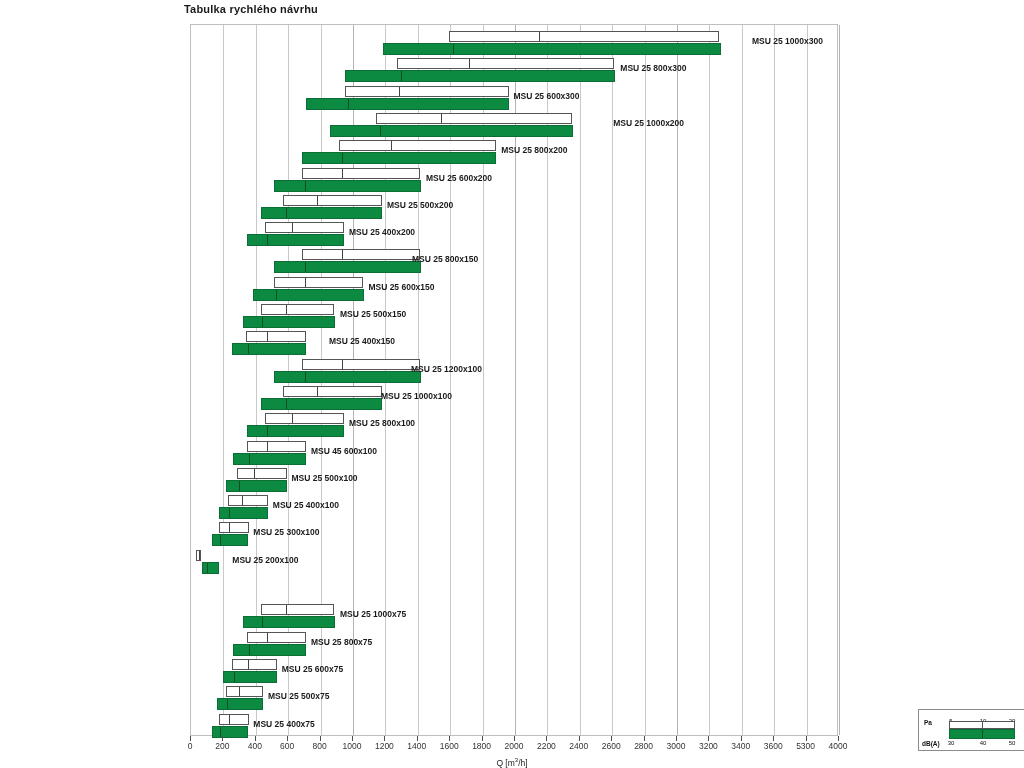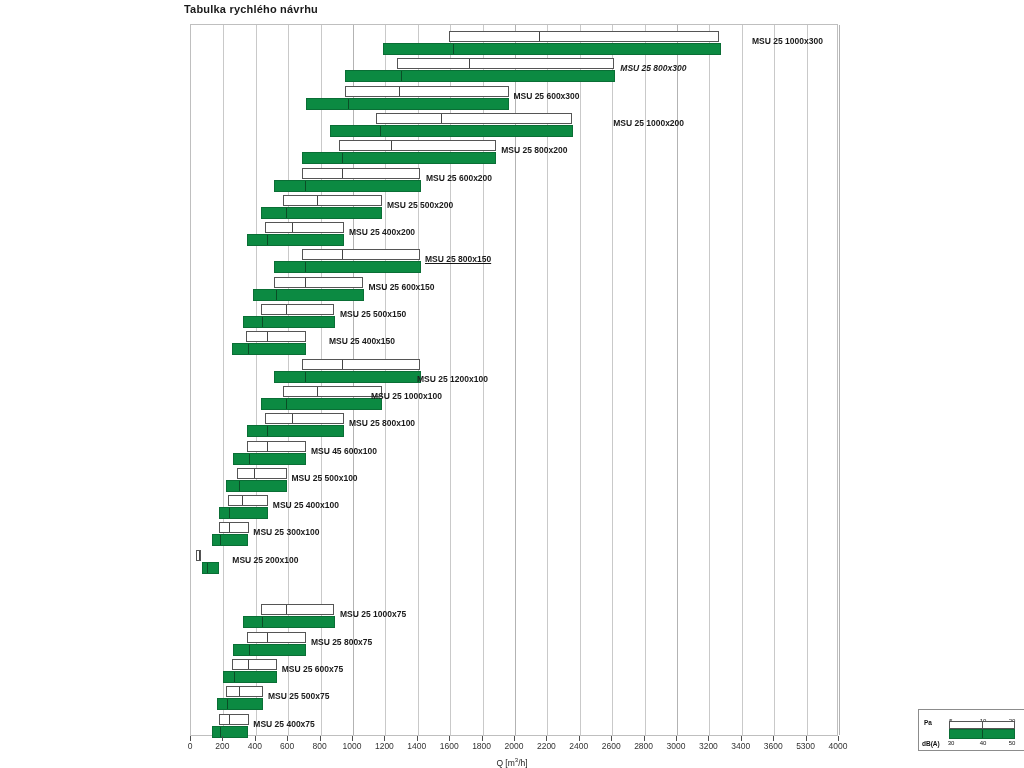--- a/index.html
+++ b/index.html
@@ -164,21 +164,21 @@
         </div>
         <span class="row-label" style="left: 532.98px; padding-left: 28px;">MSU 25 1000x300</span>
       </div>
       <div class="row" style="top: 31.3px;">
         <div class="bar-pa" style="left: 205.74px; width: 217.08px;">
           <span class="tick-mark" style="left: 71.28px;"></span>
         </div>
         <div class="bar-db" style="left: 153.9px; width: 270.54px;">
           <span class="tick-mark" style="left: 55.08px;"></span>
         </div>
-        <span class="row-label" style="left: 429.3px; font-style: italic;">MSU 25 800x300</span>
+        <span class="row-label" style="left: 429.3px;">MSU 25 800x300</span>
       </div>
       <div class="row" style="top: 58.6px;">
         <div class="bar-pa" style="left: 153.9px; width: 163.62px;">
           <span class="tick-mark" style="left: 53.46px;"></span>
         </div>
         <div class="bar-db" style="left: 115.02px; width: 202.5px;">
           <span class="tick-mark" style="left: 41.31px;"></span>
         </div>
         <span class="row-label" style="left: 322.38px;">MSU 25 600x300</span>
       </div>
@@ -227,21 +227,21 @@
         </div>
         <span class="row-label" style="left: 157.95px;">MSU 25 400x200</span>
       </div>
       <div class="row" style="top: 222.4px;">
         <div class="bar-pa" style="left: 110.97px; width: 118.26px;">
           <span class="tick-mark" style="left: 38.88px;"></span>
         </div>
         <div class="bar-db" style="left: 83.43px; width: 146.61px;">
           <span class="tick-mark" style="left: 29.16px;"></span>
         </div>
-        <span class="row-label" style="left: 234px; text-decoration: underline;">MSU 25 800x150</span>
+        <span class="row-label" style="left: 221px;">MSU 25 800x150</span>
       </div>
       <div class="row" style="top: 249.7px;">
         <div class="bar-pa" style="left: 83.43px; width: 88.29px;">
           <span class="tick-mark" style="left: 29.16px;"></span>
         </div>
         <div class="bar-db" style="left: 62.37px; width: 110.16px;">
           <span class="tick-mark" style="left: 21.87px;"></span>
         </div>
         <span class="row-label" style="left: 177.39px;">MSU 25 600x150</span>
       </div>
@@ -263,30 +263,30 @@
         </div>
         <span class="row-label" style="left: 119.88px; padding-left: 18px;">MSU 25 400x150</span>
       </div>
       <div class="row" style="top: 331.6px;">
         <div class="bar-pa" style="left: 110.97px; width: 118.26px;">
           <span class="tick-mark" style="left: 38.88px;"></span>
         </div>
         <div class="bar-db" style="left: 83.43px; width: 146.61px;">
           <span class="tick-mark" style="left: 29.16px;"></span>
         </div>
-        <span class="row-label" style="left: 226px; margin-top: 10px;">MSU 25 1200x100</span>
+        <span class="row-label" style="left: 220px;">MSU 25 1200x100</span>
       </div>
       <div class="row" style="top: 358.9px;">
         <div class="bar-pa" style="left: 92.34px; width: 98.82px;">
           <span class="tick-mark" style="left: 32.4px;"></span>
         </div>
         <div class="bar-db" style="left: 69.66px; width: 121.5px;">
           <span class="tick-mark" style="left: 24.3px;"></span>
         </div>
-        <span class="row-label" style="left: 180px;">MSU 25 1000x100</span>
+        <span class="row-label" style="left: 190px;">MSU 25 1000x100</span>
       </div>
       <div class="row" style="top: 386.2px;">
         <div class="bar-pa" style="left: 73.71px; width: 79.38px;">
           <span class="tick-mark" style="left: 25.92px;"></span>
         </div>
         <div class="bar-db" style="left: 55.89px; width: 97.2px;">
           <span class="tick-mark" style="left: 19.44px;"></span>
         </div>
         <span class="row-label" style="left: 157.95px;">MSU 25 800x100</span>
       </div>

